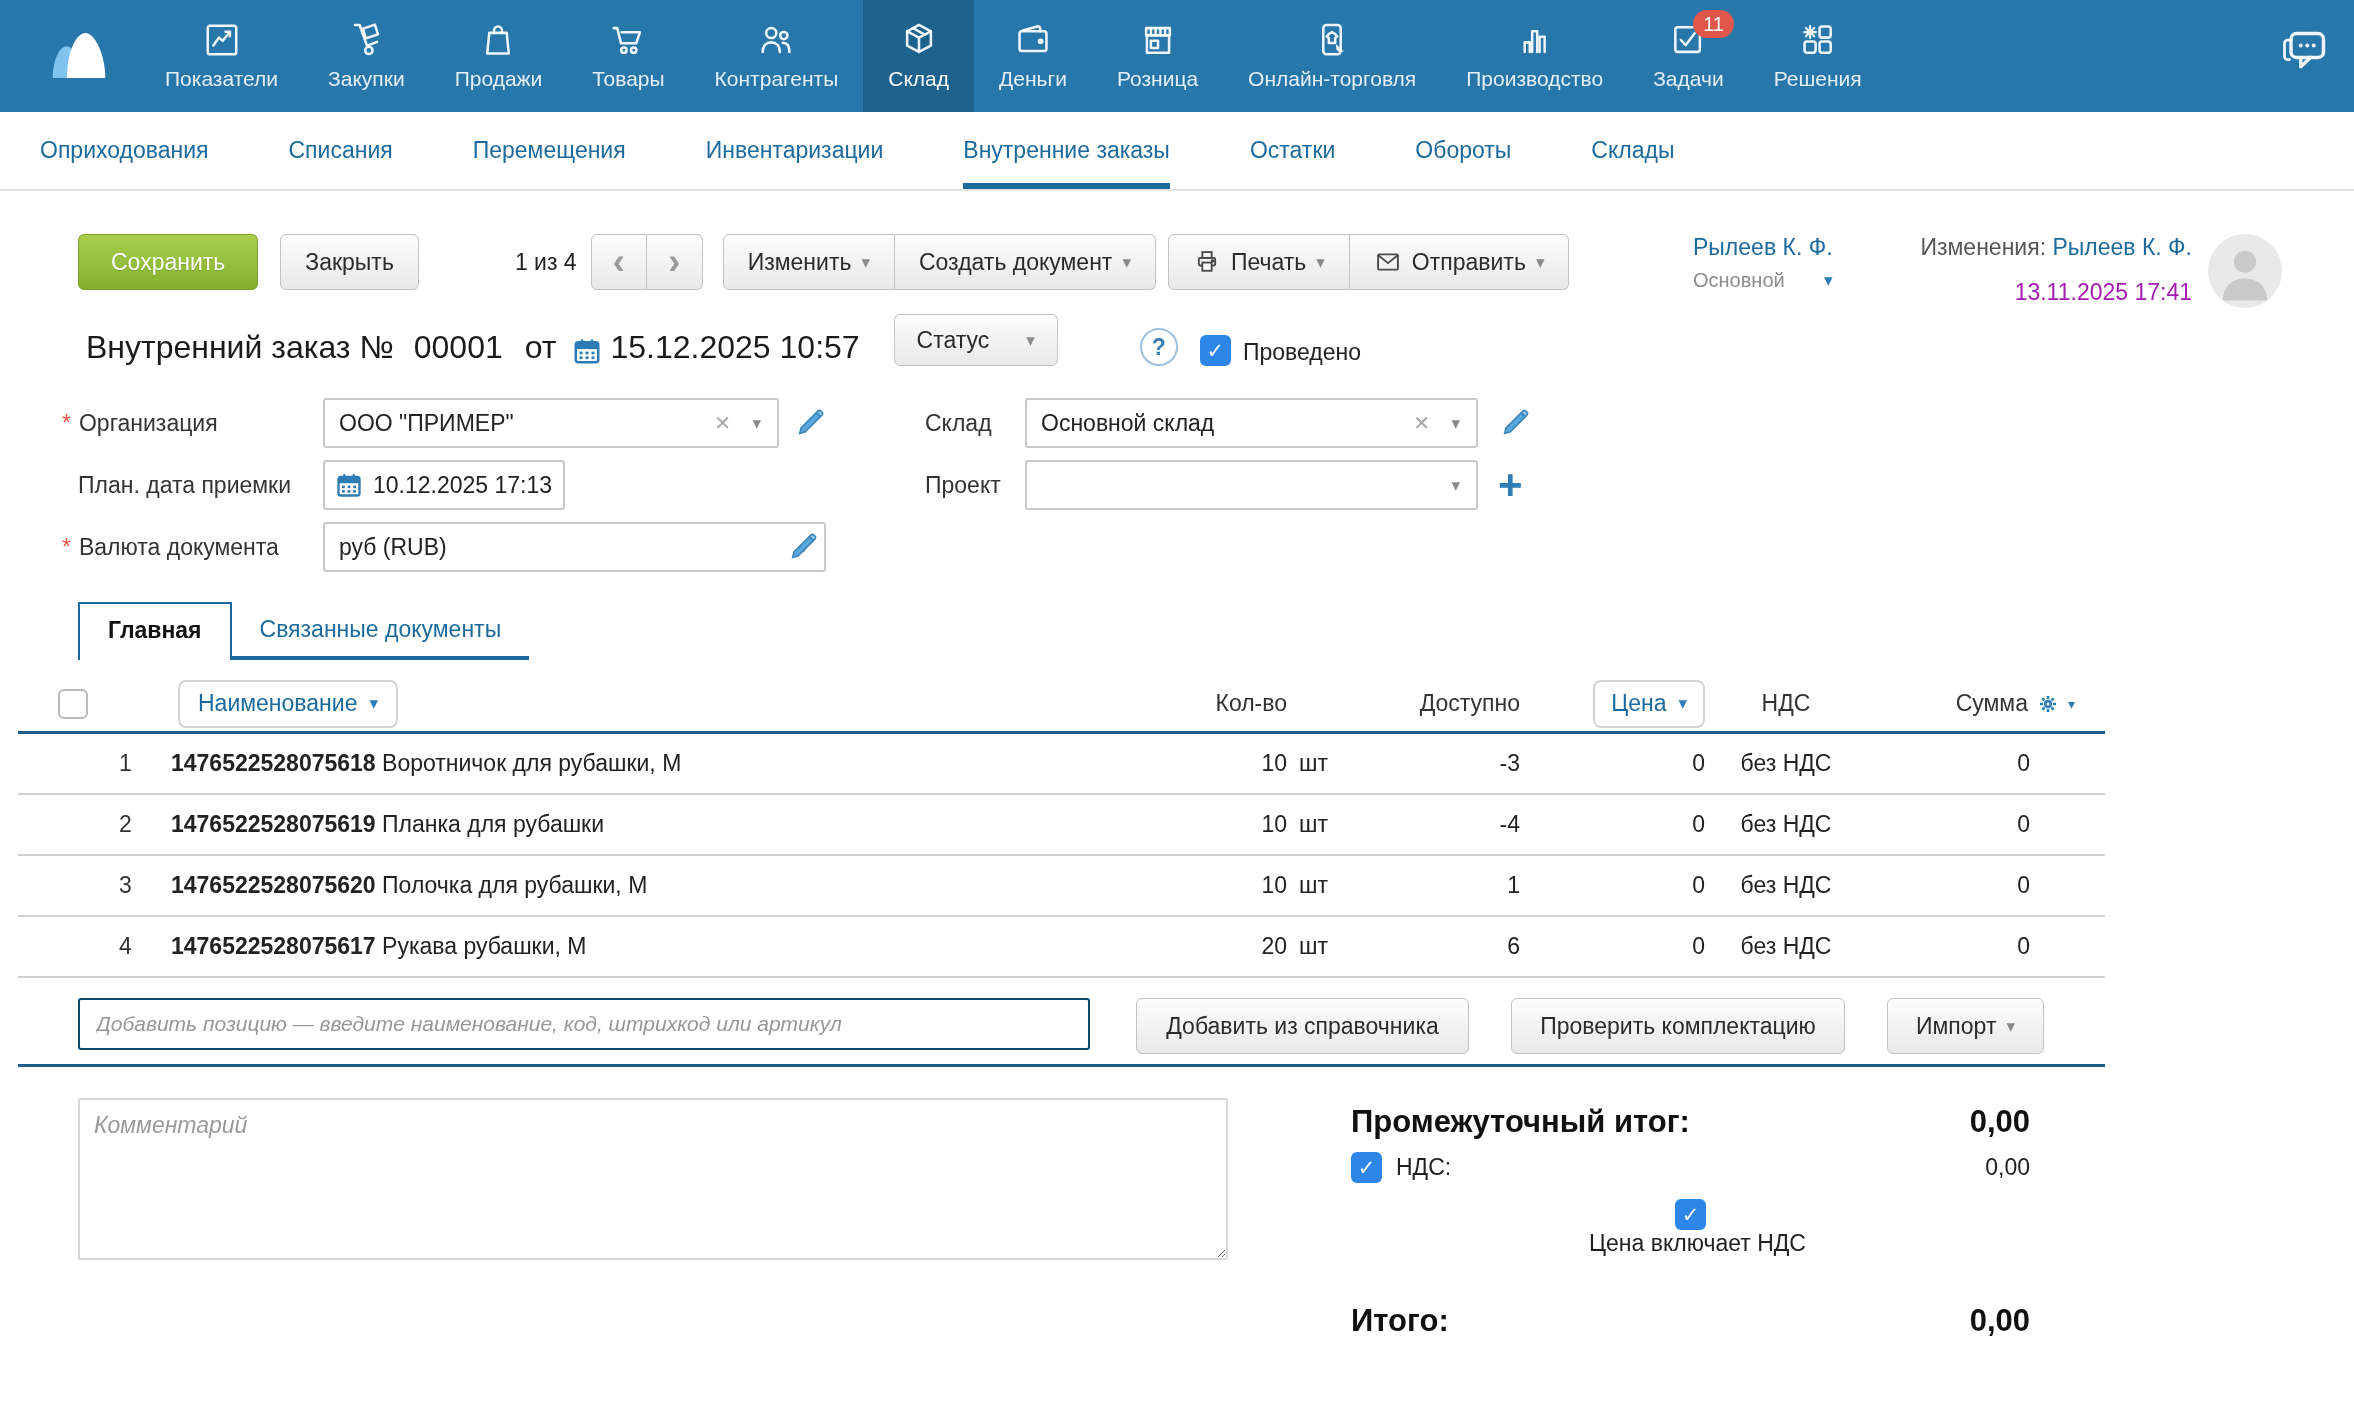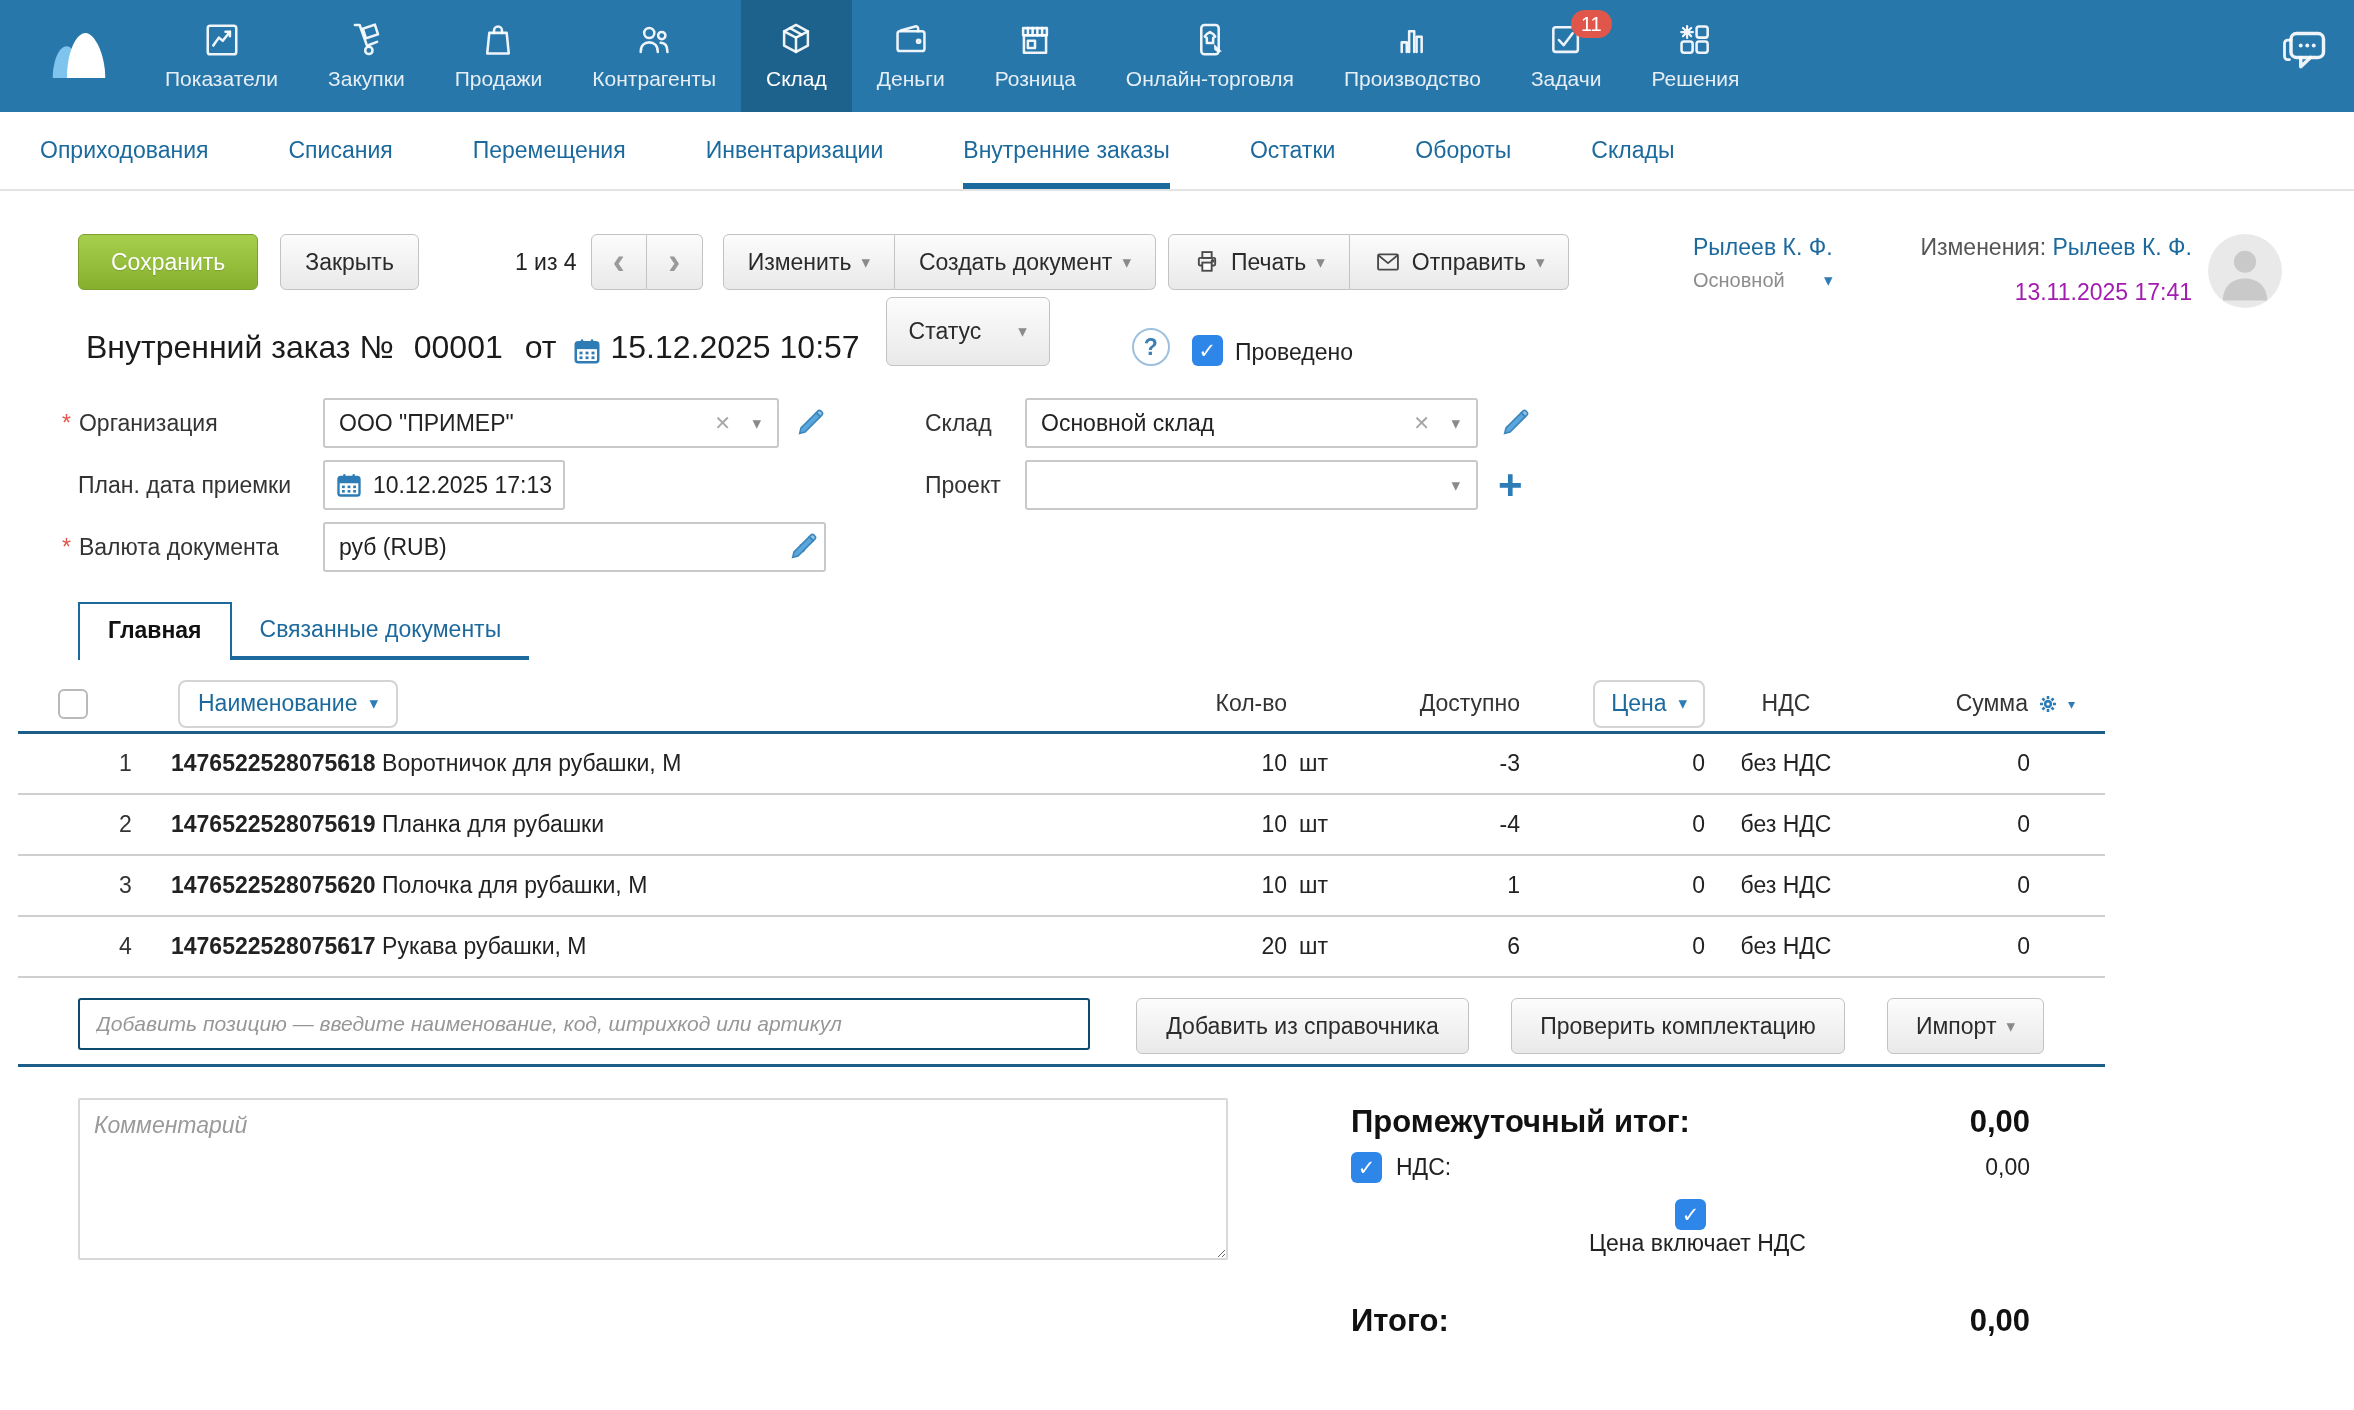--- a/index.html
+++ b/index.html
@@ -54,21 +54,21 @@
   .blue-link { color:#1c6a9d; cursor:pointer; }
   .changes-date { margin-top:18px; color:#a21caf; }
   .avatar { position:absolute; right:72px; top:0; width:74px; height:74px; border-radius:50%; background:#e9e9e9; overflow:hidden; }
 
   
   .title-row { position:absolute; top:310px; left:86px; display:flex; align-items:flex-end; height:56px; }
   .doc-title { font-size:32px; color:#1b1b1b; white-space:nowrap; }
   .doc-num { margin-left:20px; } .doc-from { margin-left:22px; }
   .cal-icon { width:30px; height:30px; margin-left:16px; flex:none; }
   .doc-date { margin-left:8px; }
-  .status-btn { margin-left:26px; height:69px; padding:0 22px;gap:37px; }
+  .status-btn { margin-left:34px; height:52px; padding:0 22px;gap:37px; }
   .help-circle { margin-left:82px; width:38px; height:38px; border:2px solid #9dc0de; border-radius:50%;
     color:#3c7fb5; font-size:23px; font-weight:bold; display:flex; align-items:center; justify-content:center; cursor:pointer; }
   .cb { width:31px; height:31px; border-radius:6px; background:#2e86e8; display:inline-flex; align-items:center;
     justify-content:center; cursor:pointer; flex:none; }
   .cb::after { content:"✓"; color:#fff; font-size:21px; font-weight:bold; font-family:"DejaVu Sans",sans-serif; }
   .cb-empty { width:30px; height:30px; border:2px solid #b9b9b9; border-radius:6px; background:#fff; cursor:pointer; }
   .posted-cb { margin-left:22px; }
   .posted-label { margin-left:12px; font-size:23px; }
 
   
@@ -172,20 +172,28 @@
           <circle cx="13.8" cy="18.6" r="2.3"></circle>
         </svg>
         <span>Закупки</span>
       </div>
       <div class="nav-item">
         <svg class="nicon" viewBox="0 0 24 24">
           <path d="M6.5 7.5 h11 l1.3 13 h-13.6 z"></path>
             <path d="M9.5 7.5 V6 a2.5 2.5 0 0 1 5 0 V7.5"></path>
         </svg>
         <span>Продажи</span>
+      </div>
+      <div class="nav-item">
+        <svg class="nicon" viewBox="0 0 24 24">
+          <path d="M3 4.5 h2.2 l2.4 9.6 h9.6 l2.3 -7 H8"></path>
+          <circle cx="9.4" cy="18.4" r="1.7"></circle>
+            <circle cx="15.6" cy="18.4" r="1.7"></circle>
+        </svg>
+        <span>Товары</span>
       </div>
       <div class="nav-item">
         <svg class="nicon" viewBox="0 0 24 24">
           <circle cx="9" cy="7.6" r="3.2"></circle>
             <path d="M3.6 19.5 c0-4 2.5-6 5.4-6 s5.4 2 5.4 6"></path>
           <circle cx="16.9" cy="9.2" r="2.3"></circle>
             <path d="M16.2 13.7 c2.5 0 4.3 1.9 4.3 5.8"></path>
         </svg>
         <span>Контрагенты</span>
       </div>

